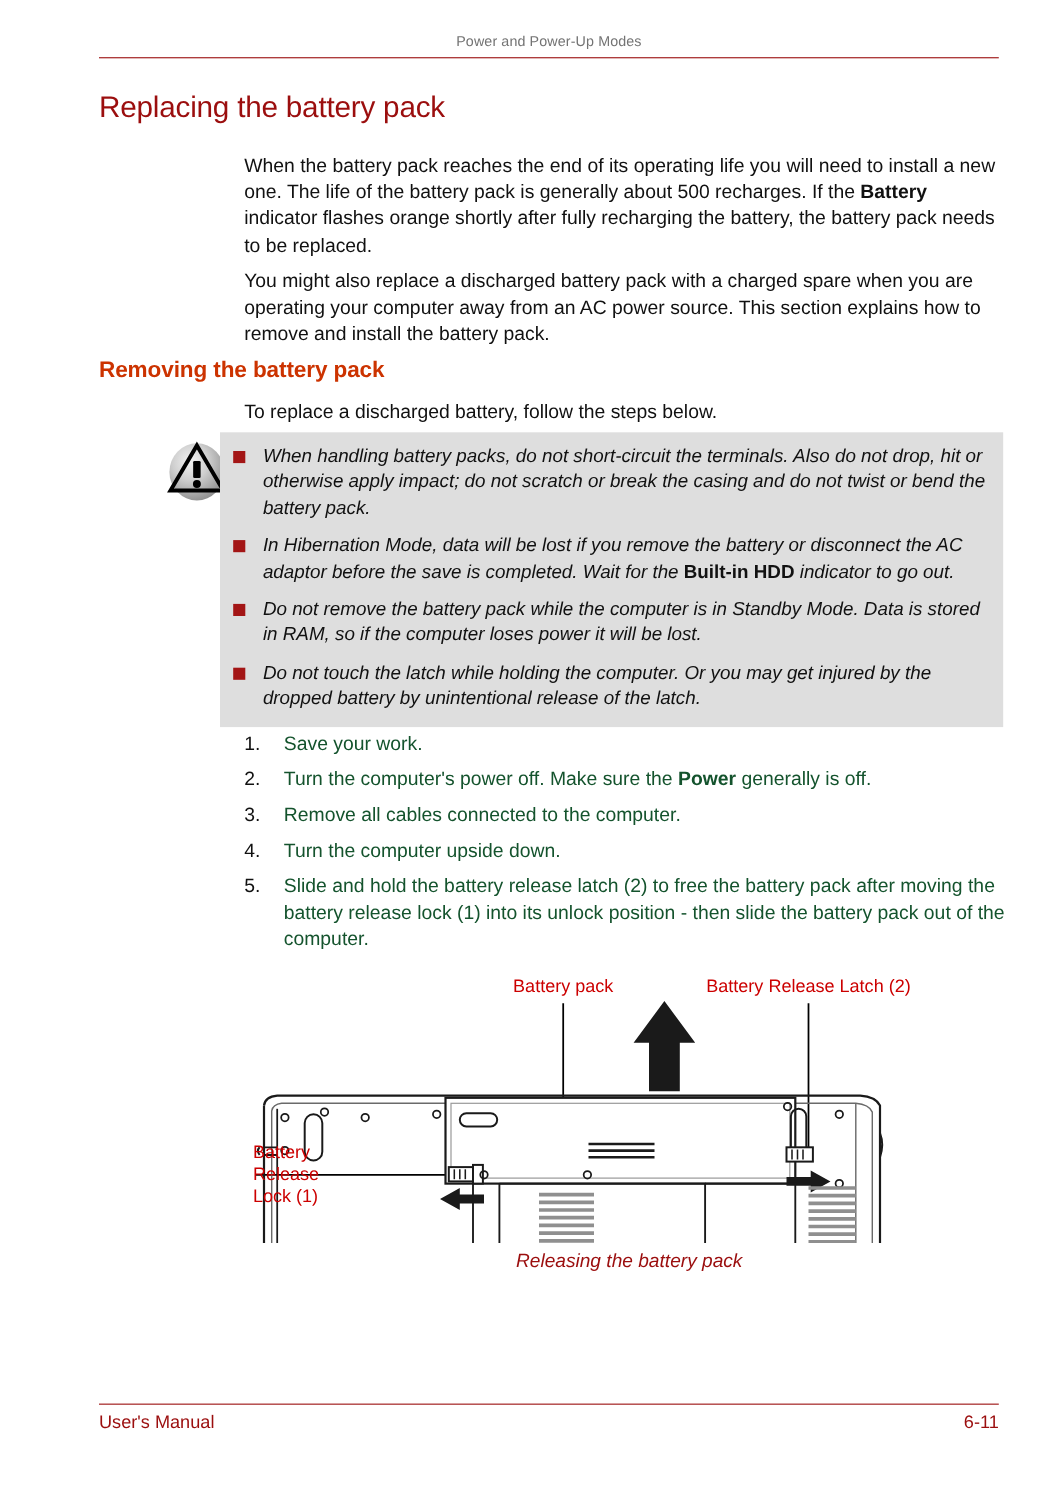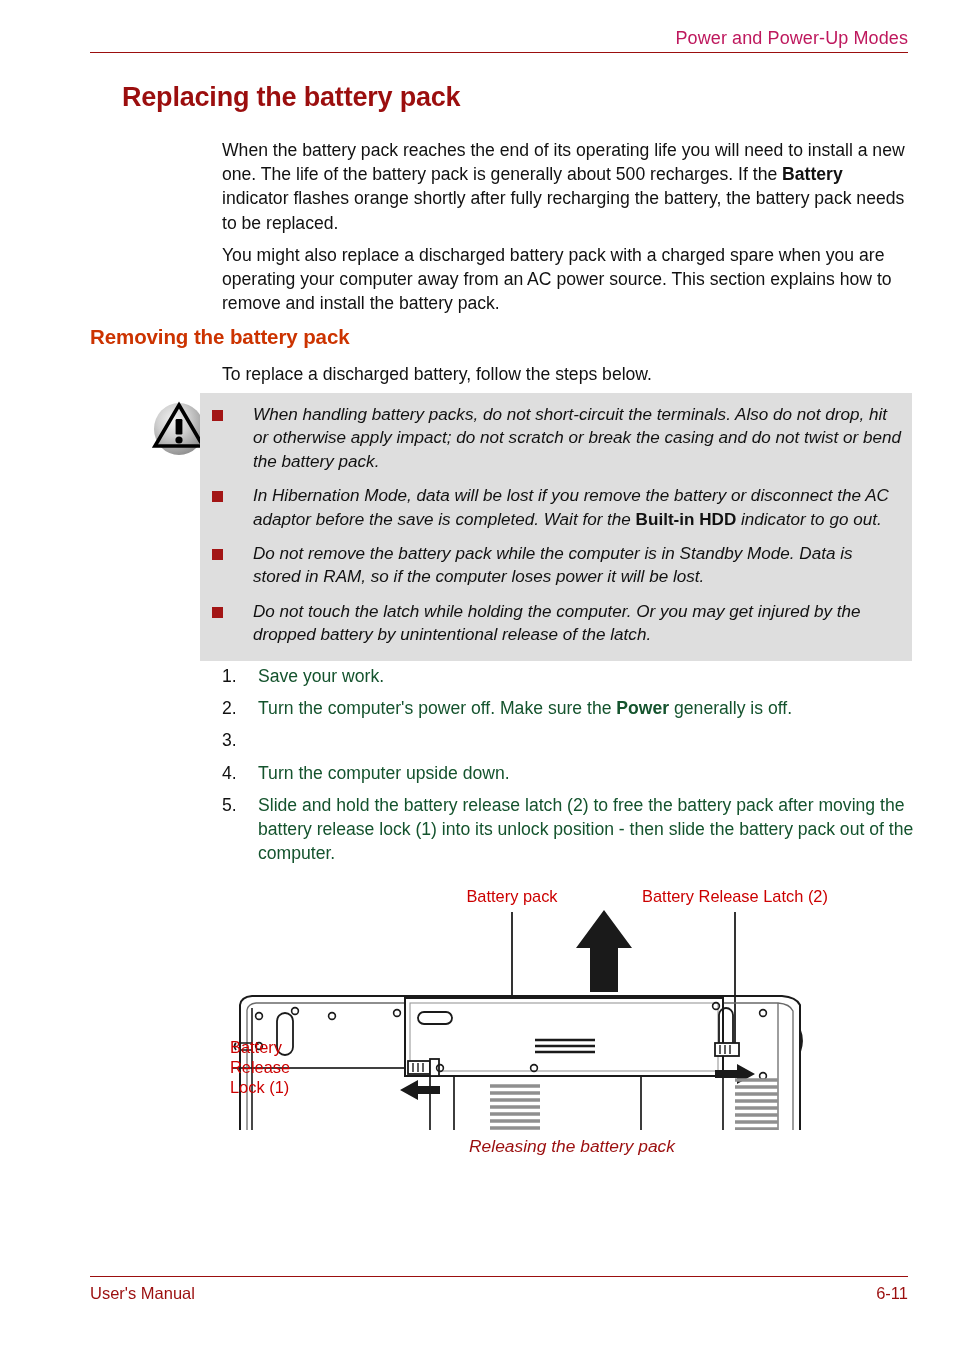--- a/index.html
+++ b/index.html
@@ -22,23 +22,23 @@
   }
 
   
   .header {
     position: absolute;
     left: 90px;
     top: 28px;
     width: 818px;
   }
   .header-title {
-    text-align: right;
-    font-size: 18px;
-    color: #be185d;
+    text-align: center;
+    font-size: 13px;
+    color: #737373;
     letter-spacing: 0.1px;
     line-height: 20px;
   }
   .header-rule {
     margin-top: 4px;
     border-top: 1.6px solid #9B0E0E;
     width: 100%;
   }
 
   
@@ -61,24 +61,23 @@
     color: #9B0E0E;
     text-align: center;
   }
 
   
   .h1 {
     position: absolute;
     left: 90px;
     top: 82px;
     font-size: 27px;
-    font-weight: bold;
+    font-weight: normal;
     color: #9B0E0E;
     letter-spacing: -0.2px;
-    margin-left: 32px;
   }
   .h2 {
     position: absolute;
     left: 90px;
     top: 325px;
     font-size: 20.5px;
     font-weight: bold;
     color: #CC3300;
     letter-spacing: -0.1px;
   }
@@ -137,21 +136,20 @@
     background: #A31515;
     margin-top: 7px;
     margin-right: 16px;
     margin-left: 2px;
   }
   .w-text {
     font-size: 17.1px;
     line-height: 23.4px;
     font-style: italic;
     color: #111111;
-    margin-left: 14px;
   }
   .w-text b { font-weight: bold; font-style: normal; }
 
   
   .steps {
     position: absolute;
     left: 222px;
     top: 664px;
     width: 700px;
   }
@@ -267,20 +265,21 @@
       <span class="step-text"><span>Save your work.</span><b></b><span></span></span>
     </div>
 
     <div class="step">
       <span class="step-num">2.</span>
       <span class="step-text"><span>Turn the computer's power off. Make sure the </span><b>Power</b><span> generally is off.</span></span>
     </div>
 
     <div class="step">
       <span class="step-num">3.</span>
+      <span class="step-text"><span>Remove all cables connected to the computer.</span><b></b><span></span></span>
     </div>
 
     <div class="step">
       <span class="step-num">4.</span>
       <span class="step-text"><span>Turn the computer upside down.</span><b></b><span></span></span>
     </div>
 
     <div class="step">
       <span class="step-num">5.</span>
       <span class="step-text"><span>Slide and hold the battery release latch (2) to free the battery pack after moving the battery release lock (1) into its unlock position - then slide the battery pack out of the computer.</span><b></b><span></span></span>

